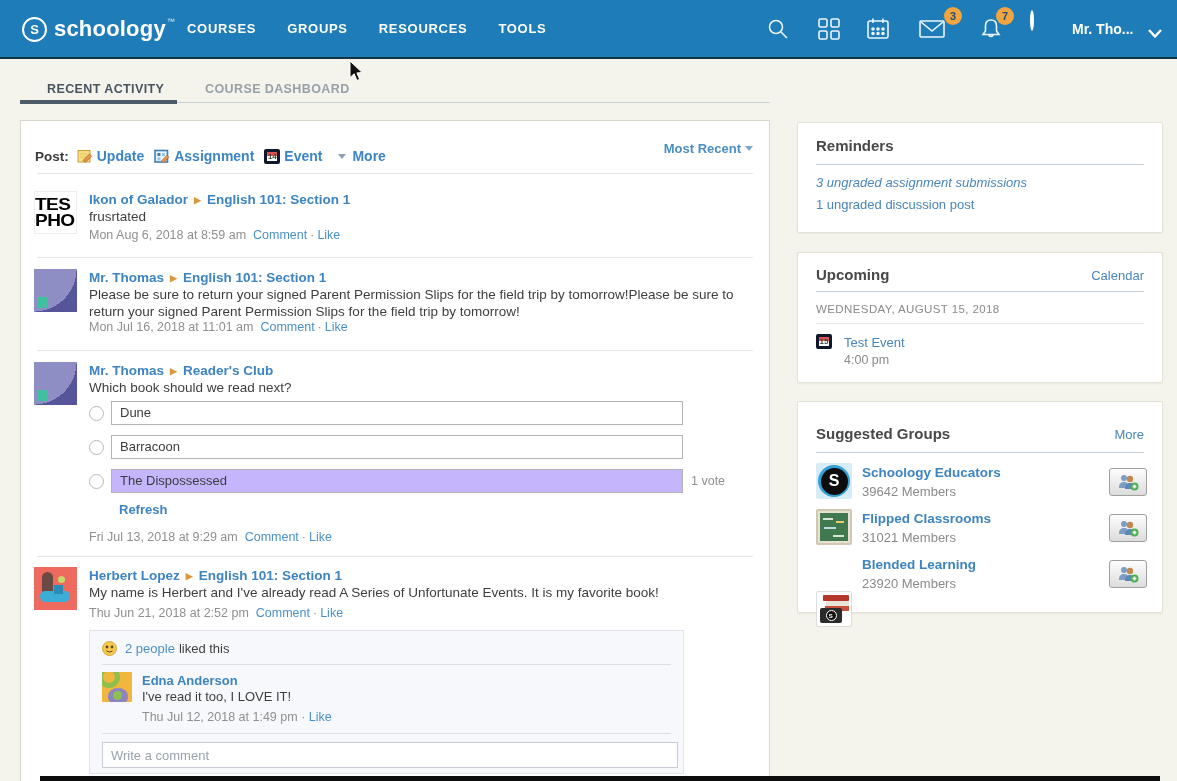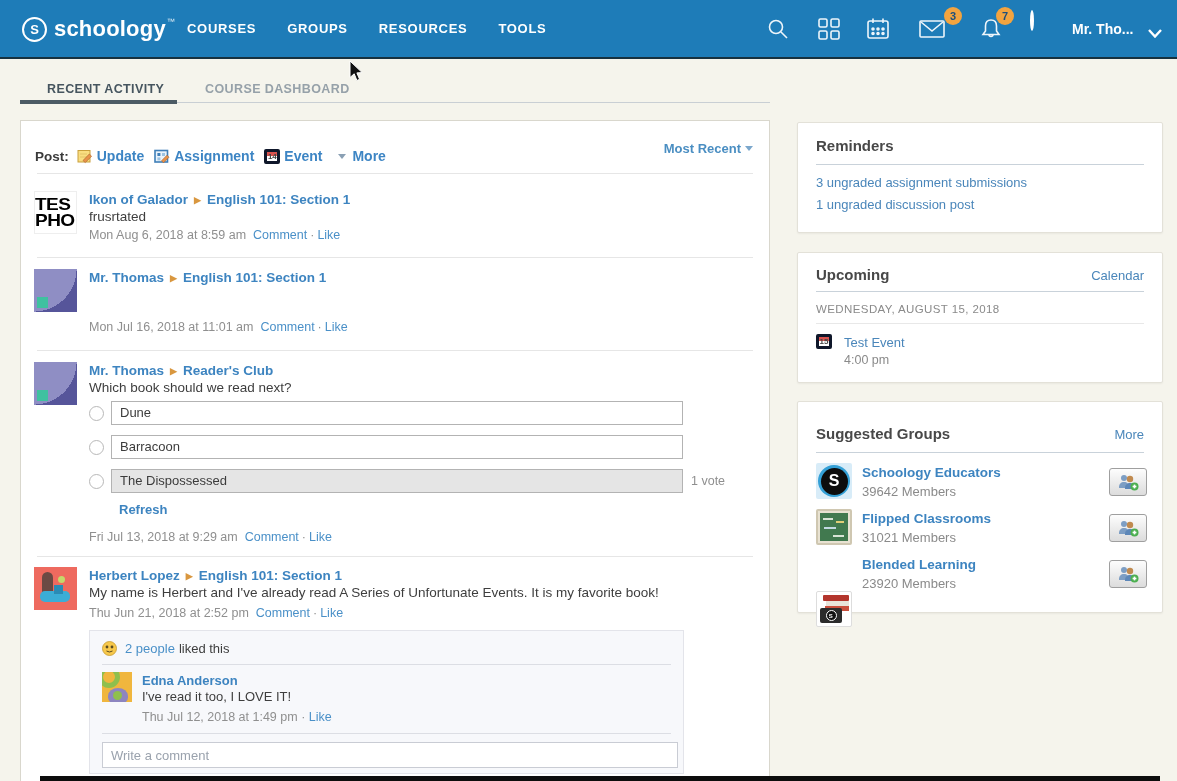--- a/index.html
+++ b/index.html
@@ -53,21 +53,21 @@
   .phead{position:absolute;left:68px;font-size:13.5px;font-weight:700;color:#3d84c0;}
   .phead a{color:#3d84c0;text-decoration:none;cursor:pointer;}
   .crumb{color:#d9973f;font-size:9px;margin:0 6px;vertical-align:1px;}
   .pbody{position:absolute;left:68px;color:#3e3e3e;font-size:13.5px;line-height:16.5px;width:664px;}
   .pmeta{position:absolute;left:68px;font-size:12.5px;color:#8f8f8f;}
   .pmeta a{color:#4a90c8;text-decoration:none;font-weight:400;cursor:pointer;}
   .pmeta .dot{color:#8f8f8f;margin:0 3px;}
   
   .radio{position:absolute;left:68px;width:13px;height:13px;border:1px solid #b8b8b8;border-radius:50%;background:#fff;cursor:pointer;}
   .popt{position:absolute;left:90px;width:562px;height:22px;border:1px solid #b3b3b3;background:#fff;font-size:13px;color:#3c3c3c;line-height:22px;padding-left:8px;cursor:pointer;}
-  .popt.voted{background:#e5e5e5;}
+  .popt.voted{background:#c4b5fd;}
   .pvotes{position:absolute;left:670px;font-size:12.5px;color:#8f8f8f;}
   .plink{position:absolute;left:90px;color:#3d84c0;font-size:13px;font-weight:600;cursor:pointer;}
   
   .cthread{position:absolute;left:68px;top:509px;width:595px;height:144px;background:#f7f8fb;border:1px solid #e3e4ea;box-sizing:border-box;}
   .likerow{position:absolute;left:12px;top:10px;font-size:13px;color:#3e3e3e;display:flex;align-items:flex-start;}
   .likerow a{color:#4a90c8;text-decoration:none;margin:0 4px 0 6px;cursor:pointer;}
   .cdiv{position:absolute;left:12px;right:12px;height:1px;background:#dcdee4;}
   .cavatar{position:absolute;left:12px;top:41px;width:30px;height:30px;overflow:hidden;cursor:pointer;}
   .av-edna{background:#f0b63e;position:relative;}
   .av-edna .e1{position:absolute;left:-4px;top:-6px;width:22px;height:22px;border-radius:50%;border:5px solid #8fbf4d;box-sizing:border-box;background:transparent;}
@@ -244,20 +244,21 @@
   <div class="pmeta" style="top:107px;">
     <span>Mon Aug 6, 2018 at 8:59 am</span>&nbsp;
     <a>Comment</a><span class="dot">·</span><a>Like</a>
   </div>
   <div class="divider" style="top:136px;"></div>
 
   <div class="avatar av-thomas" style="top:148px;"></div>
   <div class="phead" style="top:149px;">
     <a>Mr. Thomas</a><span class="crumb">▶</span><a>English 101: Section 1</a>
   </div>
+  <div class="pbody" style="top:166px;">Please be sure to return your signed Parent Permission Slips for the field trip by tomorrow!Please be sure to return your signed Parent Permission Slips for the field trip by tomorrow!</div>
   <div class="pmeta" style="top:199px;">
     <span>Mon Jul 16, 2018 at 11:01 am</span>&nbsp;
     <a>Comment</a><span class="dot">·</span><a>Like</a>
   </div>
   <div class="divider" style="top:229px;"></div>
 
   <div class="avatar av-thomas" style="top:241px;"></div>
   <div class="phead" style="top:242px;">
     <a>Mr. Thomas</a><span class="crumb">▶</span><a>Reader's Club</a>
   </div>
@@ -319,21 +320,21 @@
       <a>Like</a>
     </div>
     <div class="cdiv" style="top:102px;"></div>
     <input class="cinput" type="text" placeholder="Write a comment" style="">
   </div>
 </div>
 
 <div class="card" style="top:122px;height:111px;">
   <div class="ctitle" style="top:14px;">Reminders</div>
   <div class="crule" style="top:41px;"></div>
-  <a class="slink" style="top:52px;">3 ungraded assignment submissions</a>
+  <a class="slink" style="top:52px;font-style:italic;">3 ungraded assignment submissions</a>
   <a class="slink" style="top:74px;">1 ungraded discussion post</a>
 </div>
 
 <div class="card" style="top:252px;height:131px;">
   <div class="ctitle" style="top:13px;">Upcoming</div>
   <a class="rlink" style="top:15px;">Calendar</a>
   <div class="crule" style="top:38px;"></div>
   <div class="datehdr" style="top:50px;">WEDNESDAY, AUGUST 15, 2018</div>
   <div class="rule2" style="top:70px;"></div>
   <span class="calchip" style="position:absolute;left:18px;top:81px;">

